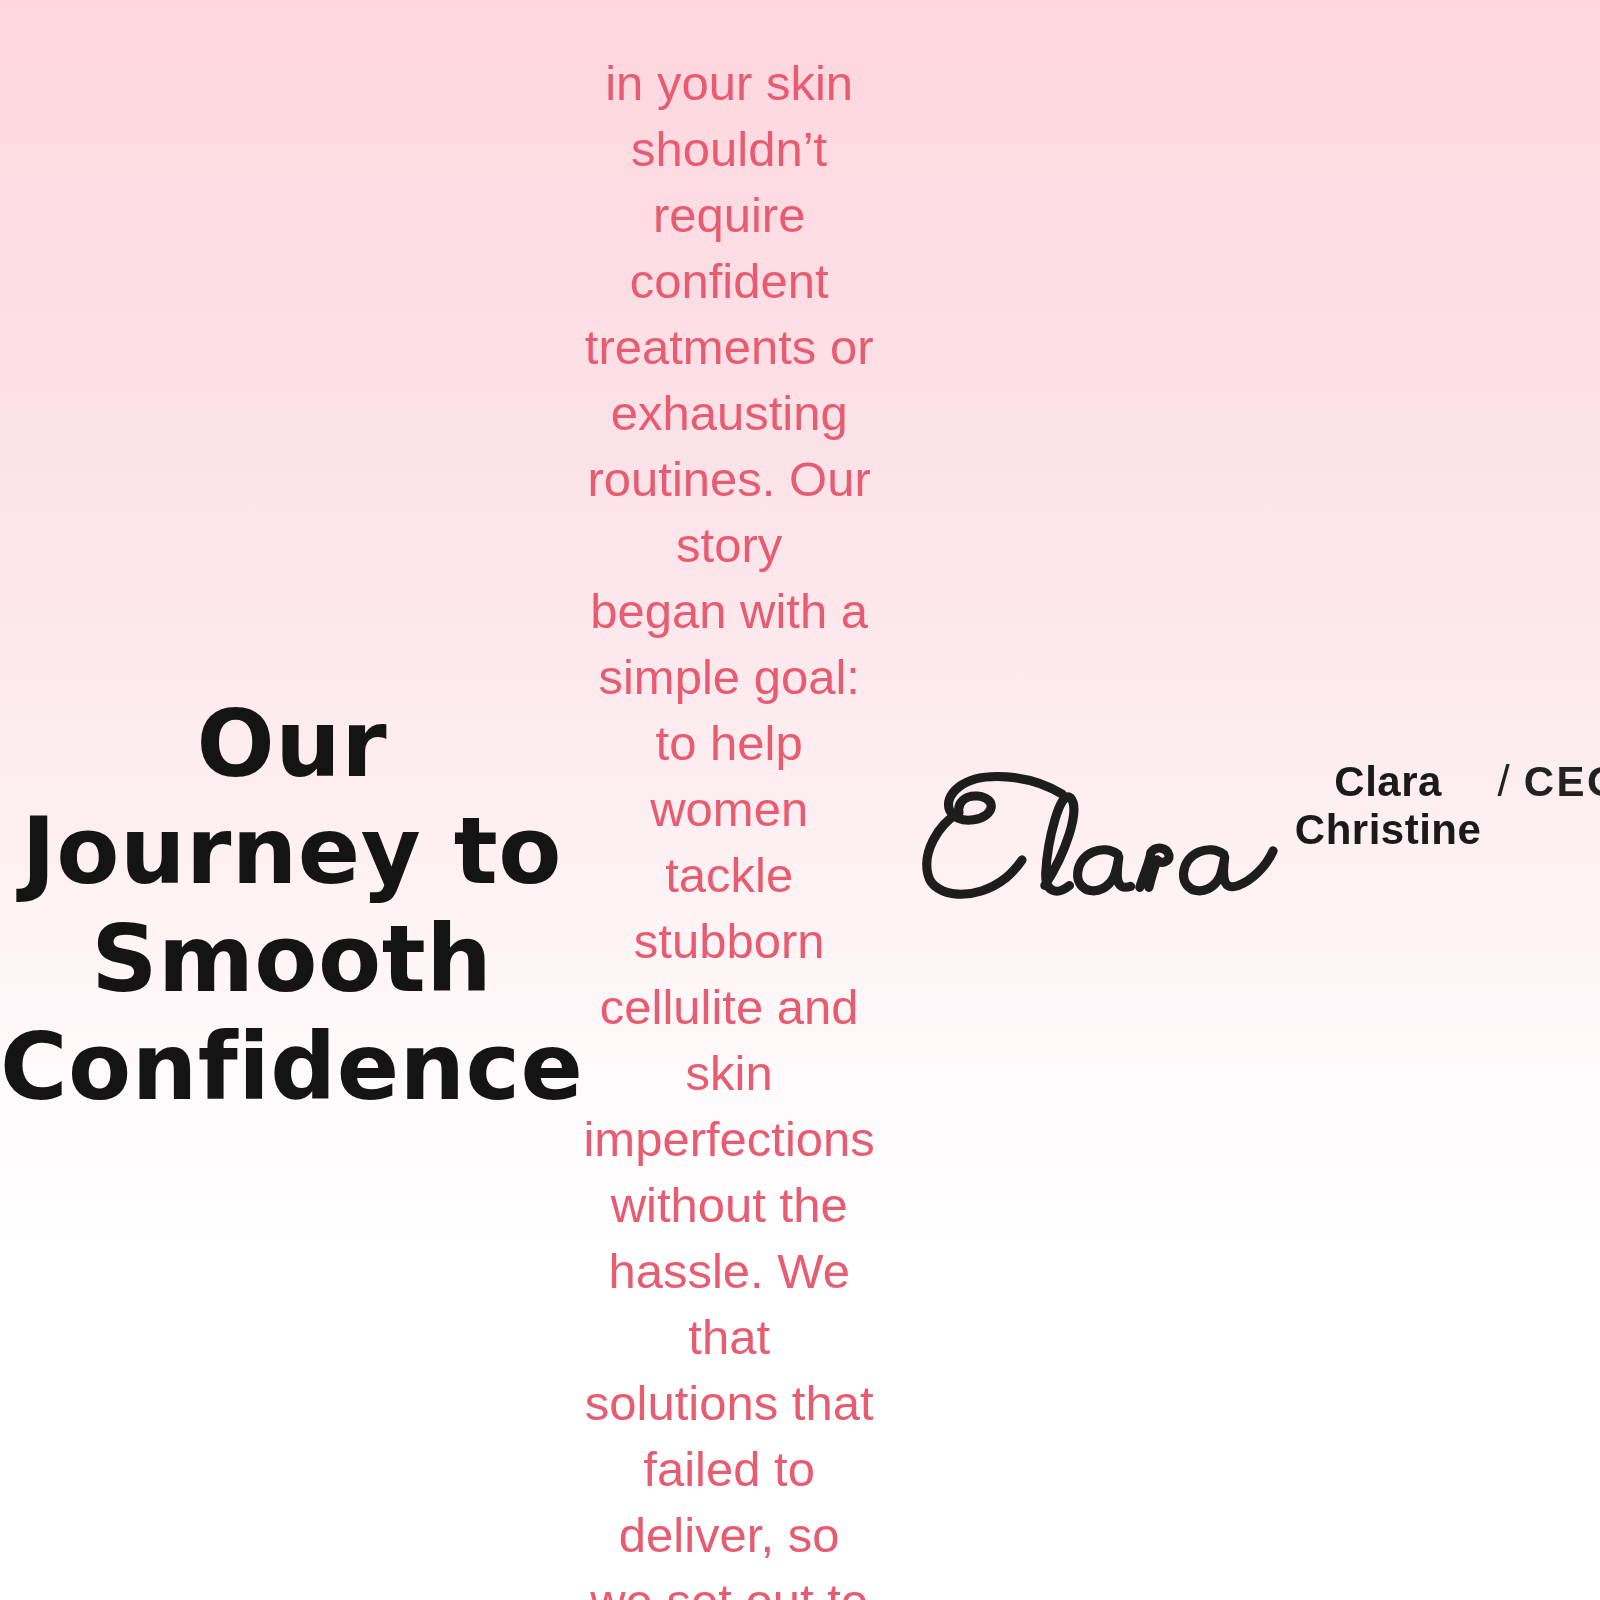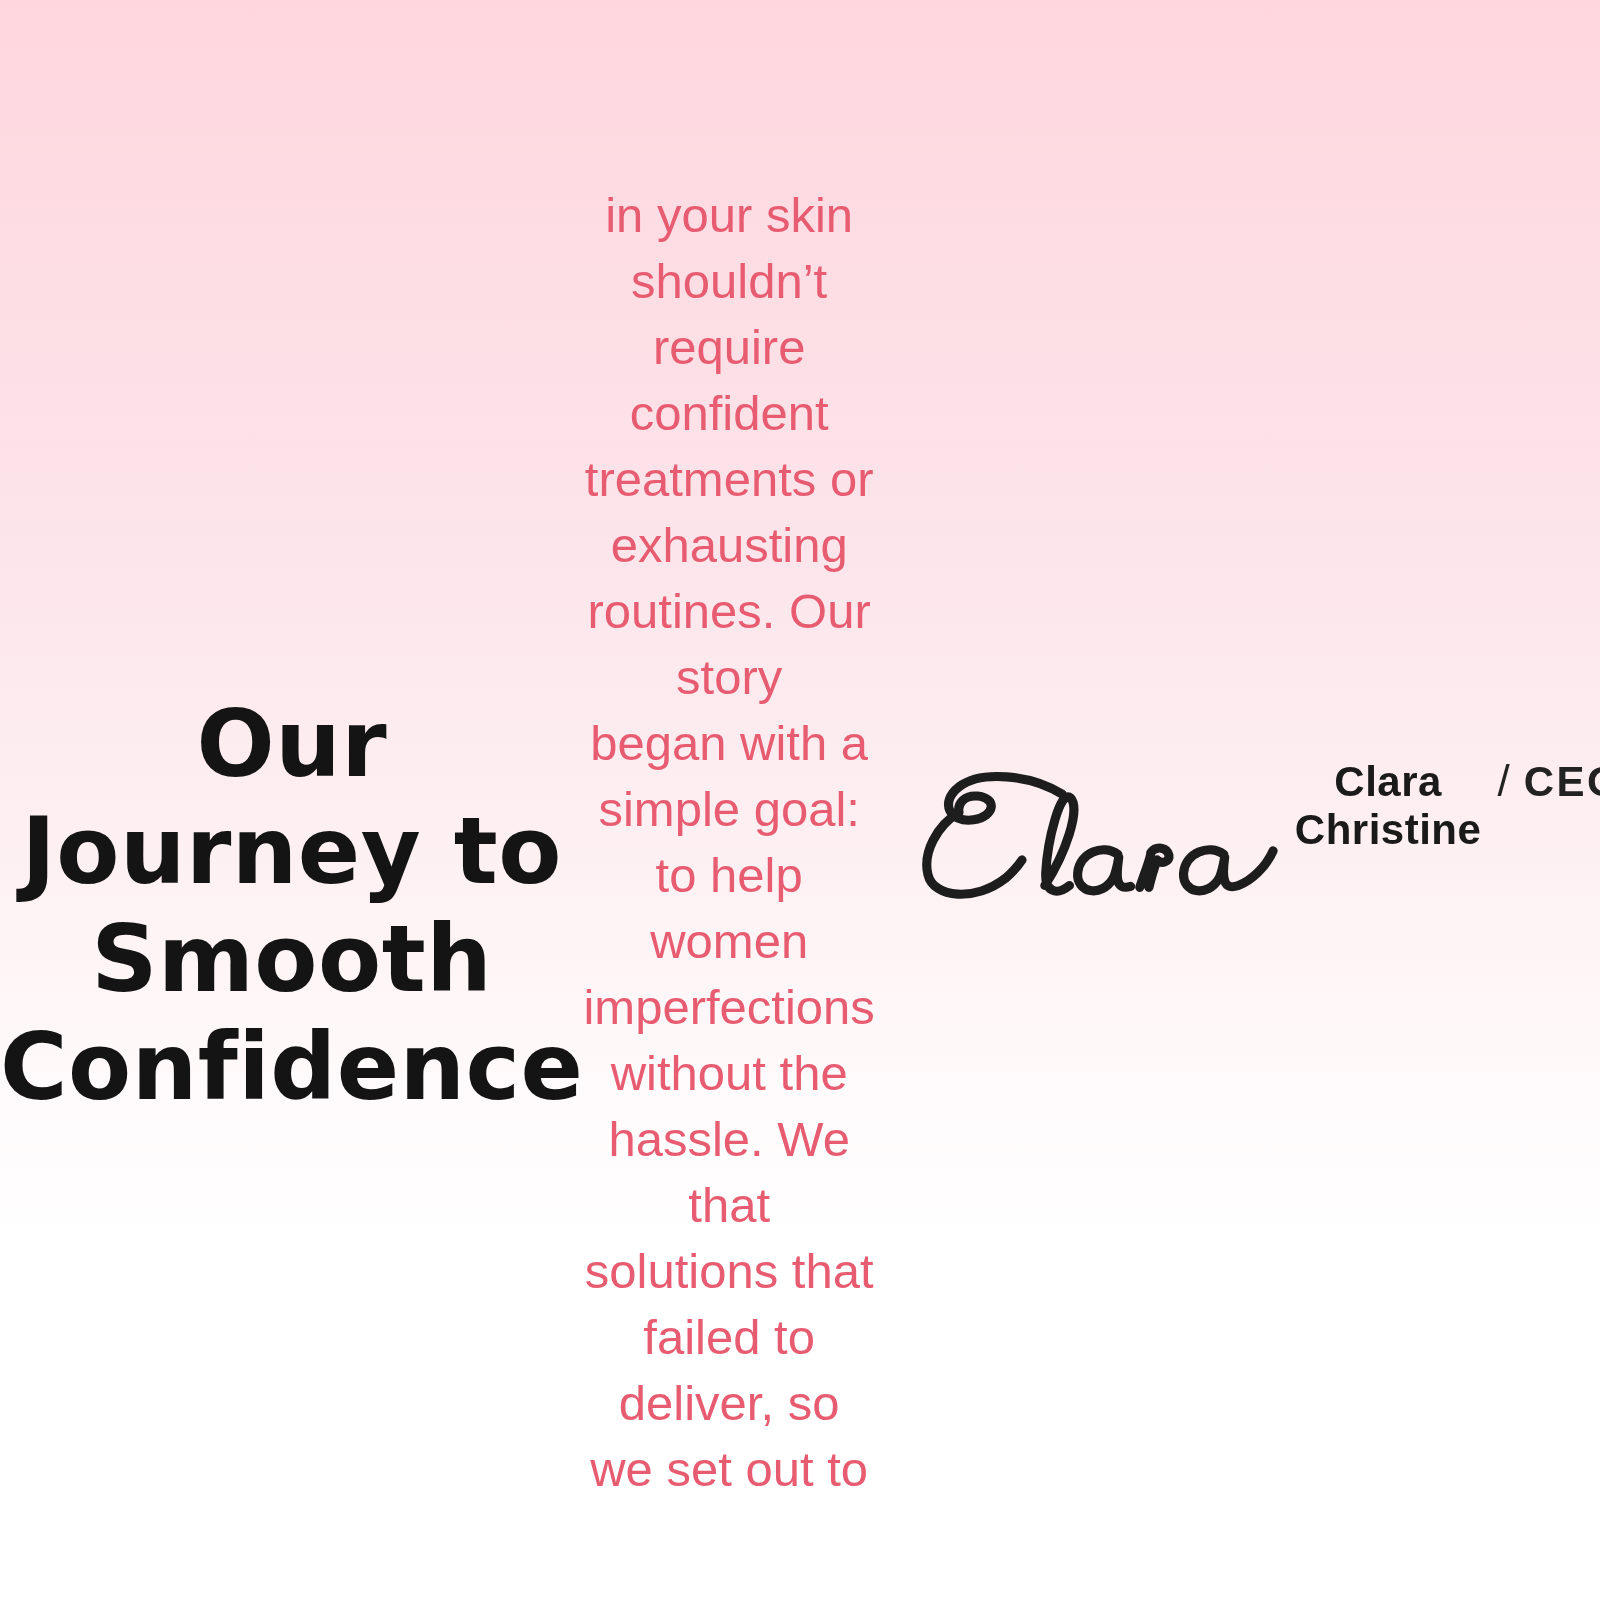--- a/index.html
+++ b/index.html
@@ -84,20 +84,21 @@
 
   <h1 class="title">
     <span class="line">Our Journey to</span>
     <span class="line">Smooth Confidence</span>
   </h1>
 
   <div class="story">
     <span class="line">in your skin shouldn’t require confident</span>
     <span class="line">treatments or exhausting routines. Our story</span>
     <span class="line">began with a simple goal: to help women</span>
+    <span class="line">tackle stubborn cellulite and skin</span>
     <span class="line">imperfections without the hassle. We that</span>
     <span class="line">solutions that failed to deliver, so we set out to</span>
   </div>
 
   <svg class="signature" viewBox="0 0 460 200" role="img" xmlns="http://www.w3.org/2000/svg" aria-label="Clara">
     <g fill="none" stroke="#1d1d1d" stroke-width="10" stroke-linecap="round" stroke-linejoin="round">
 
       <path d="M 205 46
         C 170 24, 115 20, 92 38
         C 70 55, 82 78, 108 74

